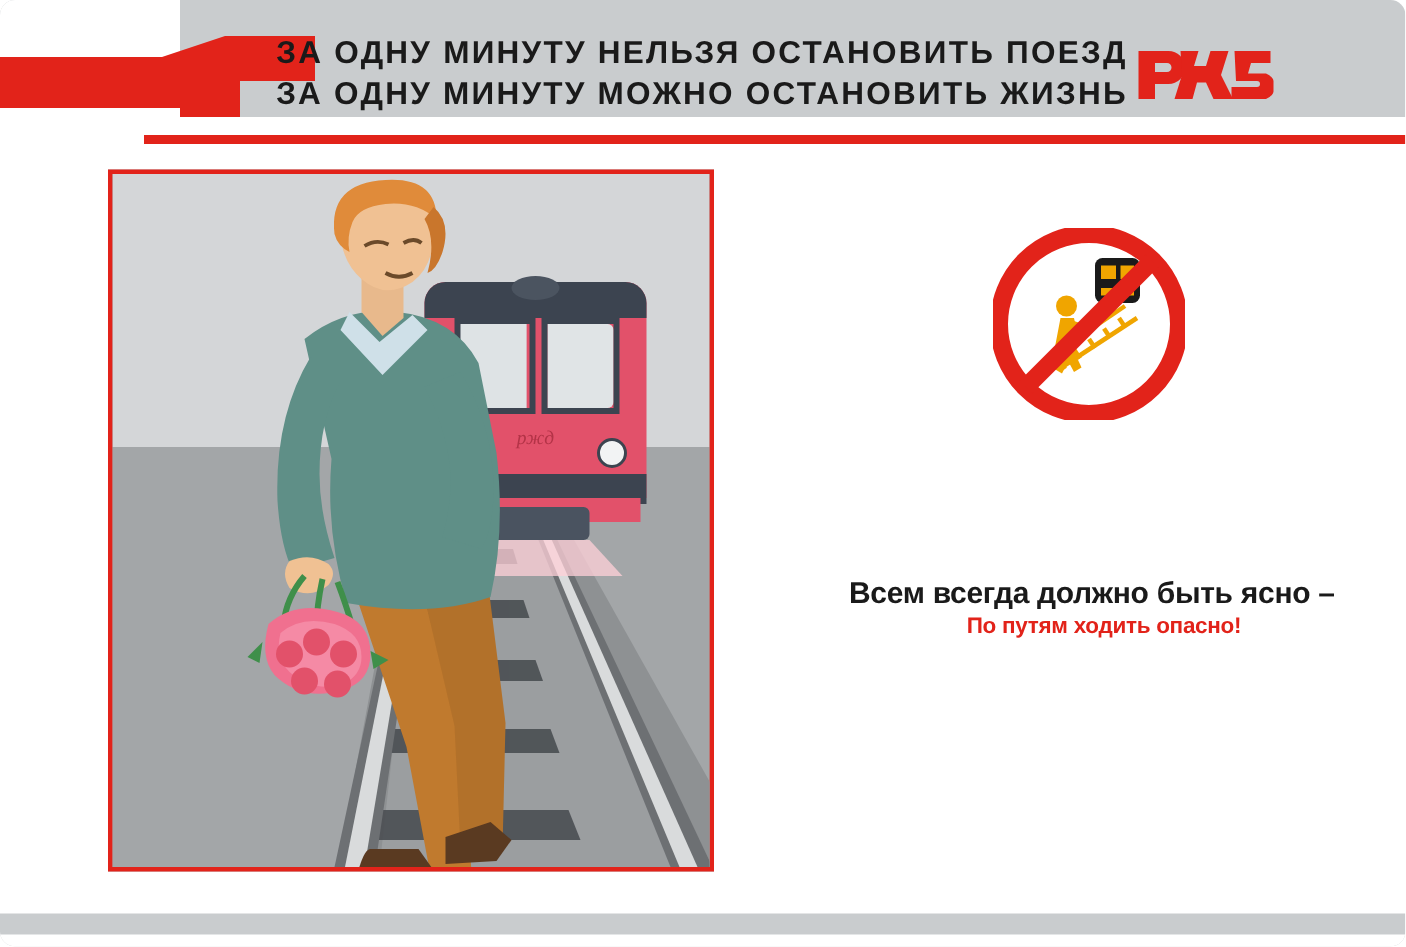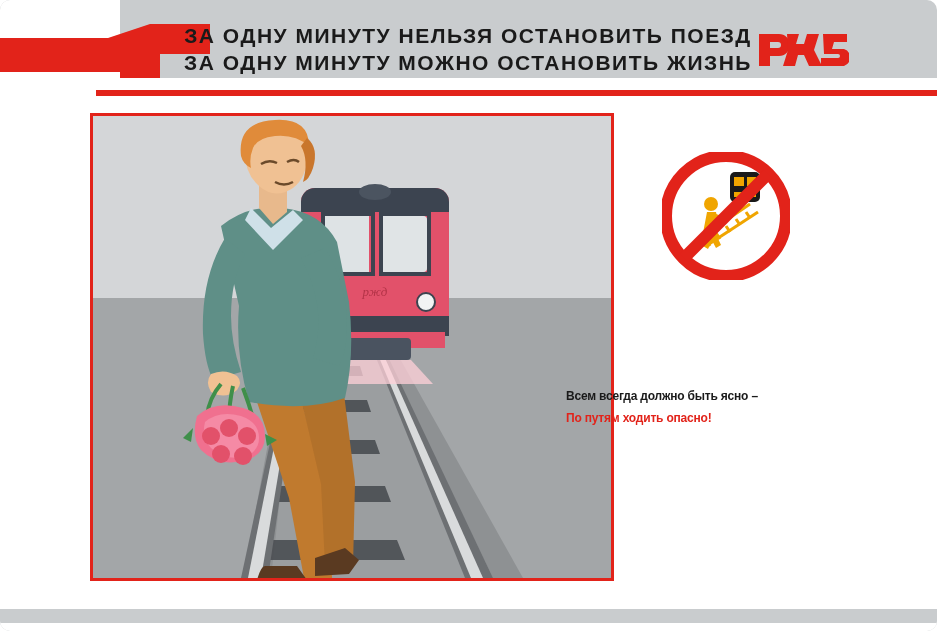--- a/index.html
+++ b/index.html
@@ -87,22 +87,22 @@
   
   .rzd-logo {
     position: absolute;
     right: 88px; top: 24px;
     width: 92px; height: 44px;
   }
 
   
   .illus-frame {
     position: absolute;
-    left: 90px; top: 113px;
-    width: 524px; height: 468px;
+    left: 72px; top: 113px;
+    width: 404px; height: 468px;
     border: 3px solid #e2231a;
     background: #a8abad;
     overflow: hidden;
   }
   .sky {
     position: absolute; left: 0; top: 0;
     width: 100%; height: 182px;
     background: #d4d6d8;
   }
   .ground {
@@ -111,34 +111,35 @@
     background: #a3a6a8;
   }
 
   
   .slogan {
     position: absolute;
     left: 566px; top: 385px;
     width: 340px;
   }
   .slogan-line1 {
-    font-size: 12px;
+    font-size: 20px;
     font-weight: bold;
     color: #1a1a1a;
     letter-spacing: -0.2px;
     line-height: 22px;
     white-space: nowrap;
   }
   .slogan-line2 {
-    font-size: 12px;
+    font-size: 15px;
     font-weight: bold;
     color: #e2231a;
     letter-spacing: -0.2px;
     line-height: 22px;
     white-space: nowrap;
+    text-align: center;
   }
 
   
   .sign {
     position: absolute;
     left: 662px; top: 152px;
     width: 128px; height: 128px;
   }
 
   

